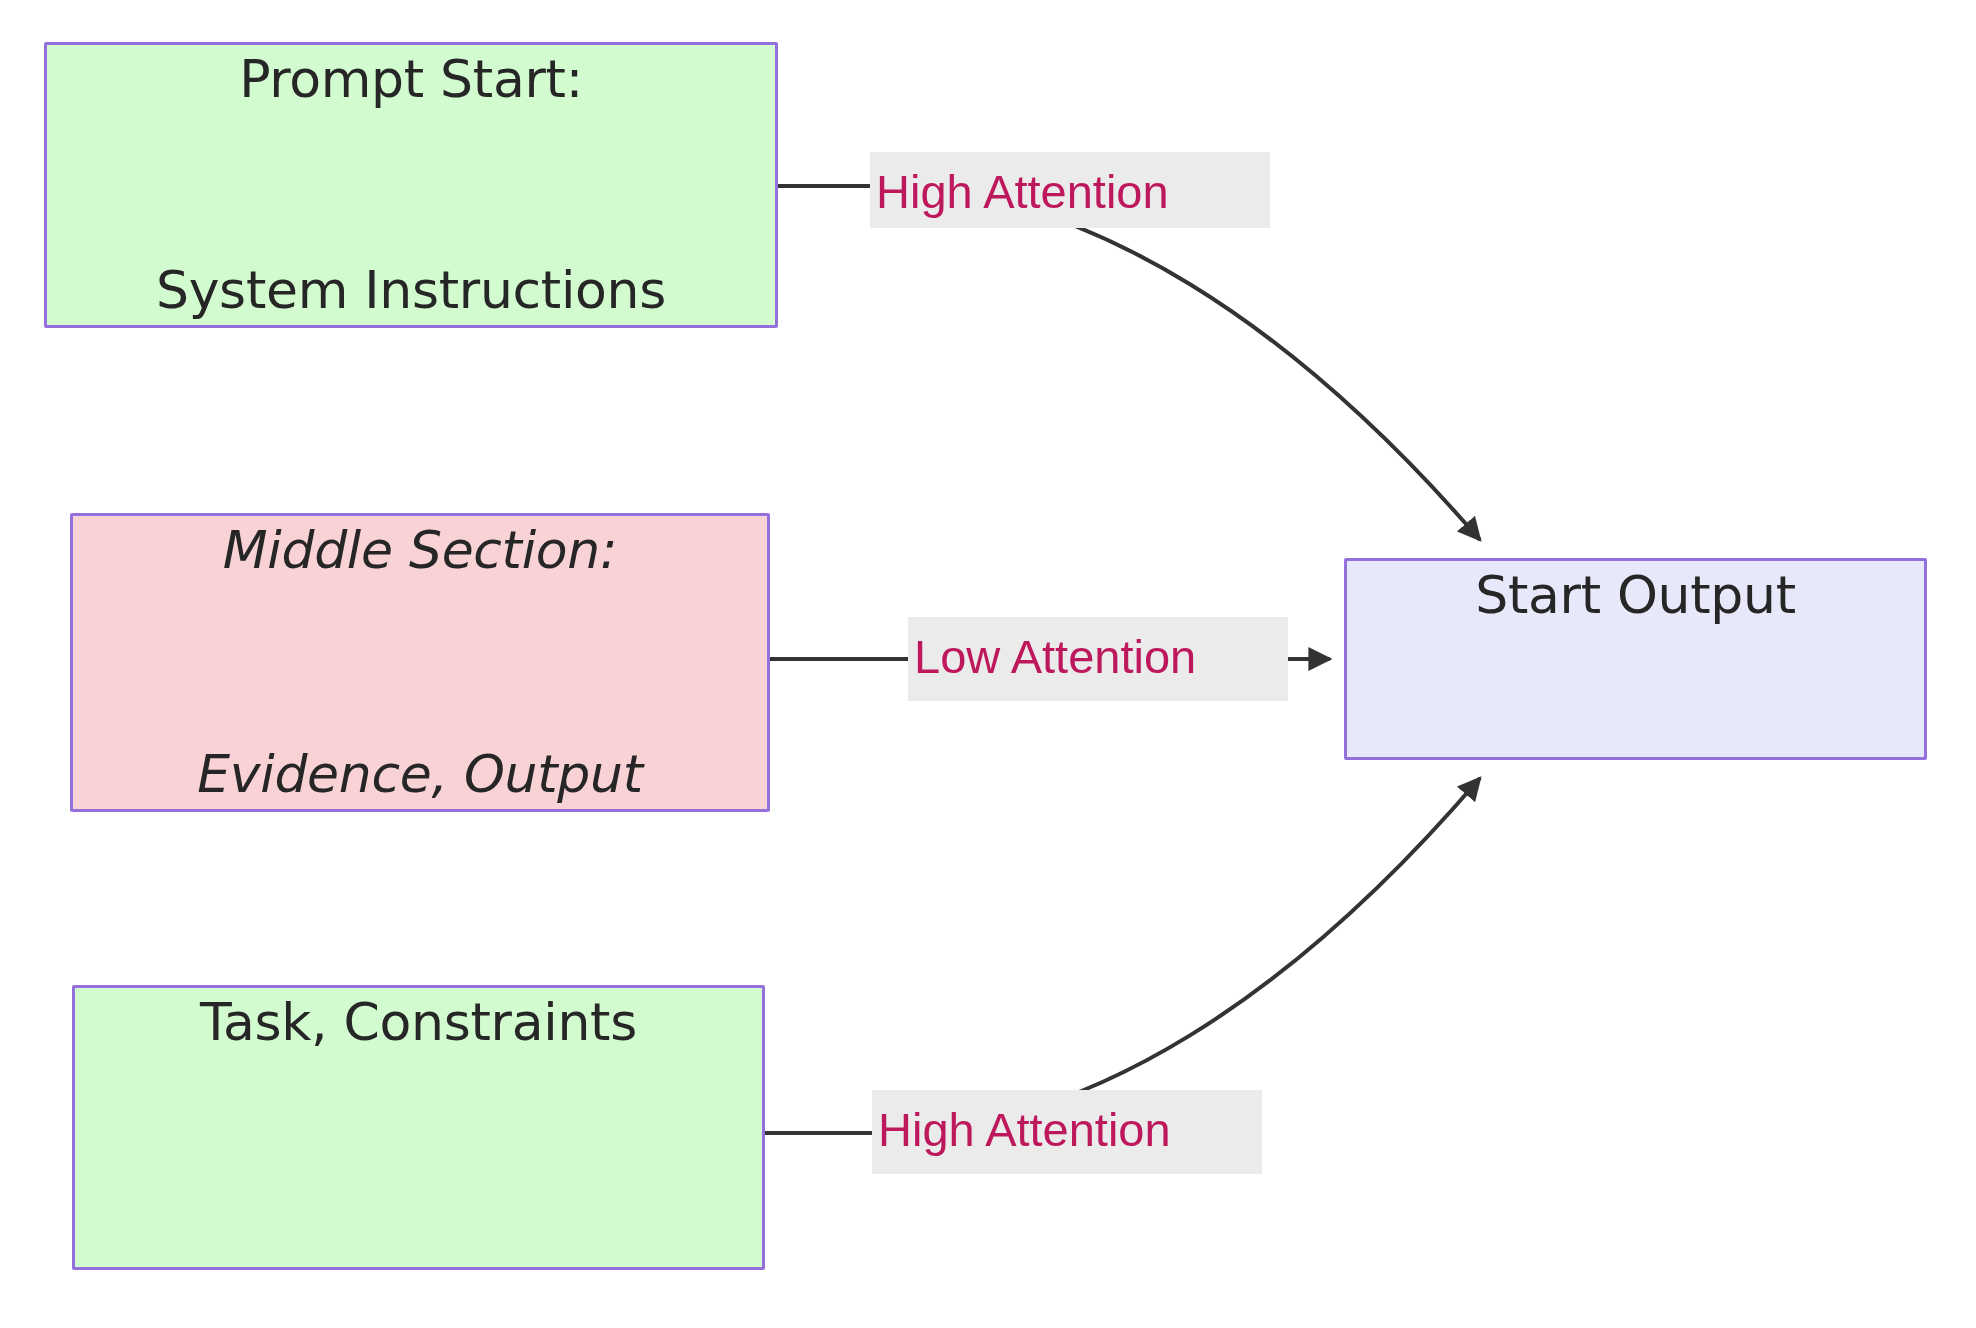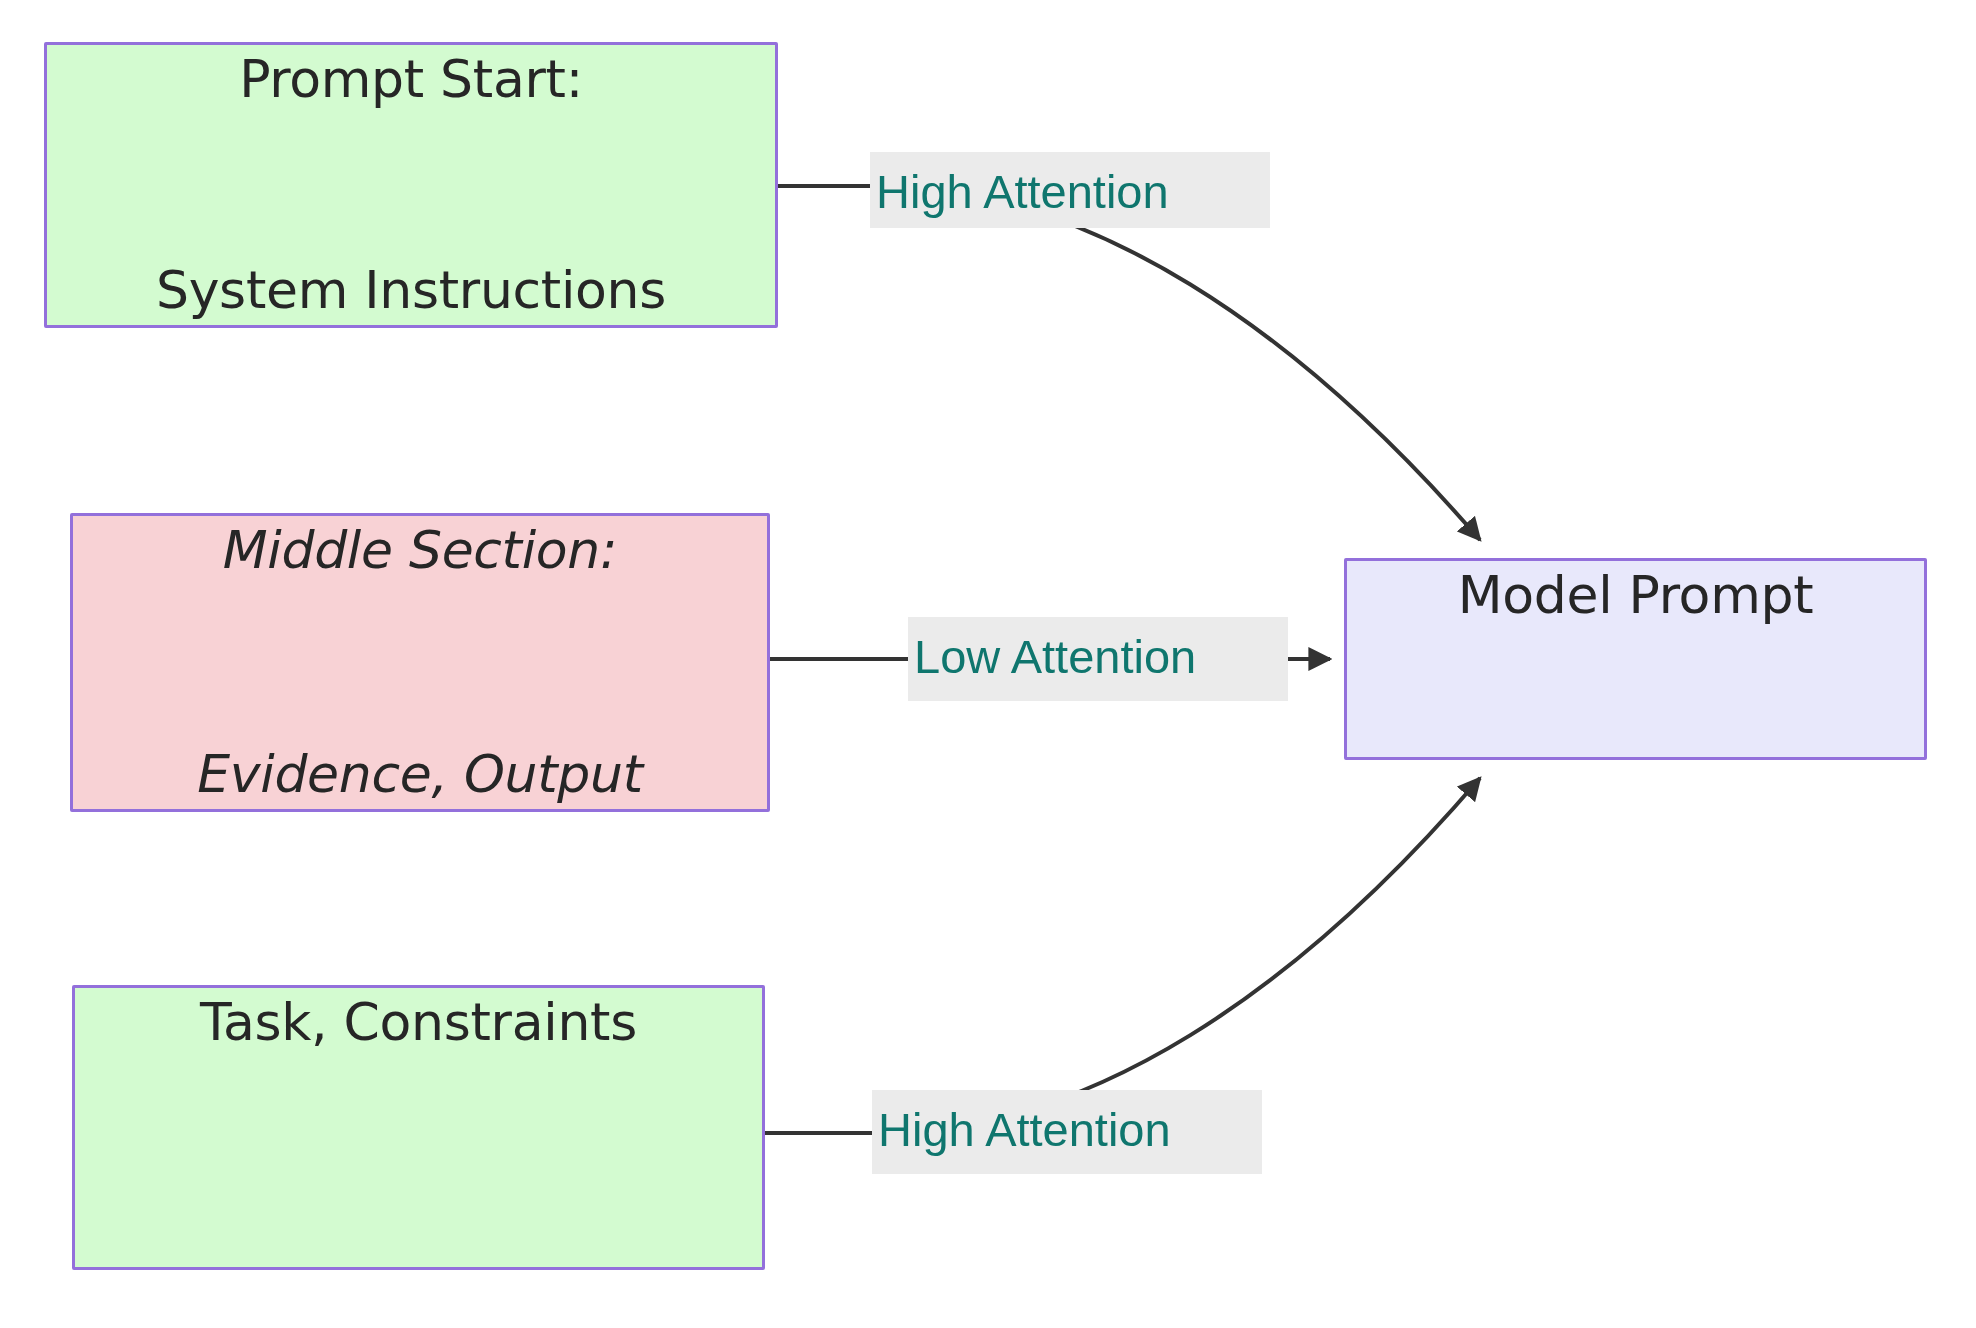--- a/index.html
+++ b/index.html
@@ -44,21 +44,21 @@
   .node .line2 {
     display: block;
   }
   .node-green { background: #D3FBD0; }
   .node-pink  { background: #F8D2D5; font-style: italic; }
   .node-lav   { background: #E8E8FB; }
 
   .edge-label {
     position: absolute;
     background: #EBEBEB;
-    color: #0f766e;
+    color: #be185d;
     font-family: "Liberation Sans", sans-serif;
     font-size: 47px;
     line-height: 1;
     padding: 16px 6px 18px 6px;
     white-space: nowrap;
     box-sizing: border-box;
   }
 </style>
 </head>
 <body>
@@ -95,21 +95,21 @@
   <div class="node node-pink" style="left:70px; top:513px; width:700px; height:299px;">
     <span>Middle Section:</span>
     <span class="line2">Evidence, Output</span>
   </div>
 
   <div class="node node-green" style="left:72px; top:985px; width:693px; height:285px;">
     <span class="line2">Task, Constraints</span>
   </div>
 
   <div class="node node-lav" style="left:1344px; top:558px; width:583px; height:202px;">
-    <span>Model Prompt</span>
+    <span>Start Output</span>
   </div>
 
   <div class="edge-label" style="left:870px; top:152px; width:400px; height:76px;">High Attention</div>
 
   <div class="edge-label" style="left:908px; top:617px; width:380px; height:84px;">Low Attention</div>
 
   <div class="edge-label" style="left:872px; top:1090px; width:390px; height:84px;">High Attention</div>
 
 </div>
 

